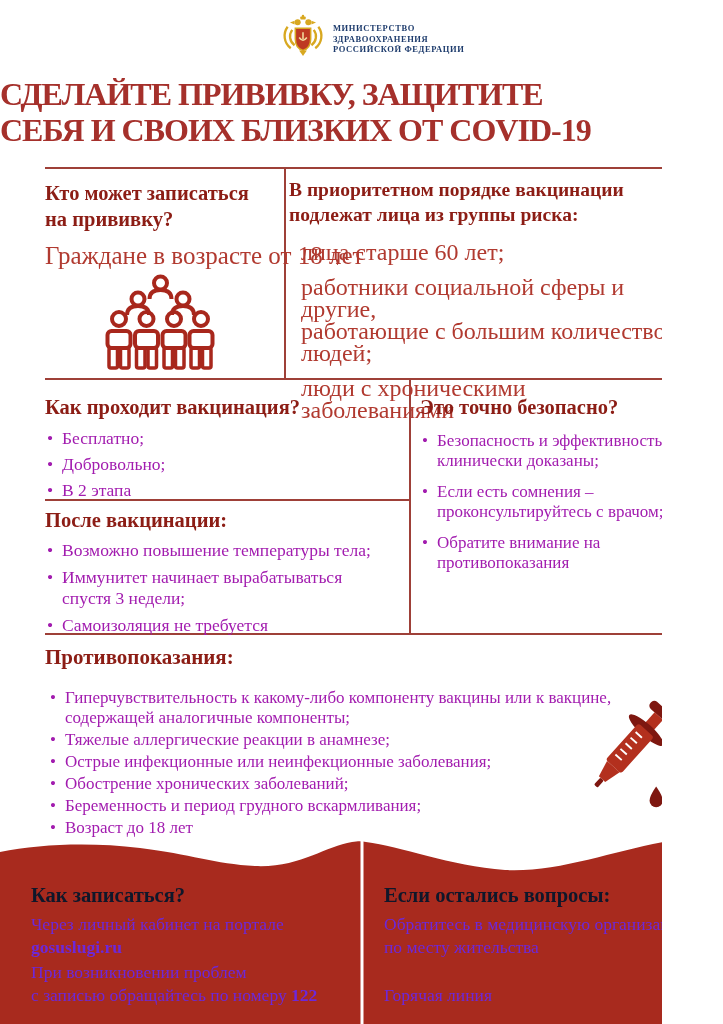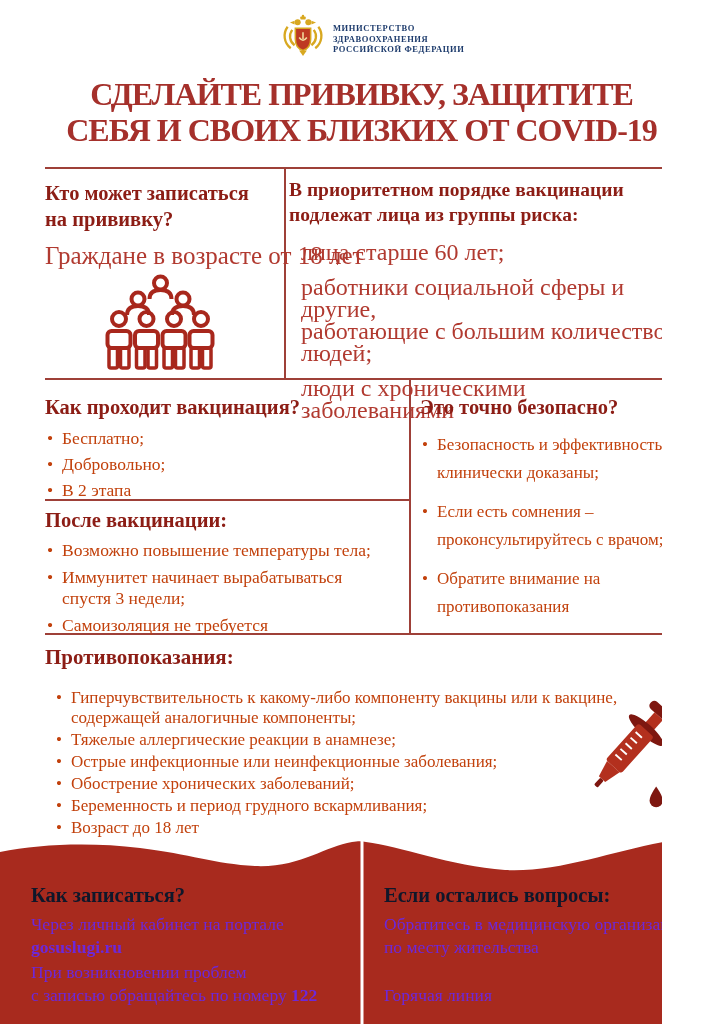--- a/index.html
+++ b/index.html
@@ -5,48 +5,48 @@
   *{margin:0;padding:0;box-sizing:border-box}
   html,body{background:#fff}
   .page{position:relative;width:662px;height:1024px;background:#ffffff;overflow:hidden;
         font-family:Liberation Serif, serif;}
   .abs{position:absolute}
   .pre{white-space:pre-line}
   
   .emblem{position:absolute;left:280px;top:13px;width:46px;height:46px}
   .ministry-text{position:absolute;left:333px;top:23px;color:#1e3c6d;font-size:8.5px;
                  font-weight:bold;letter-spacing:.6px;line-height:10.5px}
-  .title{position:absolute;top:76px;left:0;width:723px;text-align:center;color:#a5302b;
+  .title{position:absolute;top:76px;left:0;width:723px;text-align:left;color:#a5302b;
          font-weight:bold;font-size:32px;line-height:36px;letter-spacing:-1px}
   
   .hline{position:absolute;height:1.5px;background:#9e4038}
   .vline{position:absolute;width:1.5px;background:#9e4038}
   
   .h2{font-weight:bold;color:#8c1d15}
   .body-red{color:#b13a30}
   .who-head{left:45px;top:180px;font-size:20.5px;line-height:26px}
   .who-text{left:45px;top:242px;font-size:25px}
   .crowd{position:absolute;left:103px;top:274px;width:115px;height:100px}
   .priority{left:289px;top:177px;width:396px}
   .priority .p-head{font-size:19.5px;line-height:25px}
   .p-items{margin-top:14px;padding-left:12px}
   .p-items .p-item{font-size:24px;line-height:22px;color:#b13a30}
   .p-items .p-item + .p-item{margin-top:13px}
   .how{left:45px;top:395px;width:352px}
   .after{left:45px;top:508px;width:362px}
   .safe{left:420px;top:395px;width:268px}
   .sec-head{font-size:20.5px;line-height:25px}
   .bullets{list-style:none;margin-top:7px}
-  .bullets li{position:relative;padding-left:17px;color:#c2410c}
+  .bullets li{position:relative;padding-left:17px;color:#a21caf}
   .bullets li::before{content:"•";position:absolute;left:2px}
   .how .bullets li{font-size:17.5px;line-height:22px;margin-top:4px}
   .after .bullets li{font-size:17.5px;line-height:21.5px;margin-top:5px}
-  .safe .bullets li{font-size:17px;line-height:28px;margin-top:11px}
+  .safe .bullets li{font-size:17px;line-height:20px;margin-top:11px}
   .contra-head{left:45px;top:645px;width:635px;text-align:left;font-size:21px}
-  .contra-list{left:54px;top:679px;width:608px}
+  .contra-list{left:48px;top:679px;width:608px}
   .contra-list li{font-size:17px;line-height:20.5px;margin-top:1.5px}
   .syringe{position:absolute;left:560px;top:696px;width:132px;height:132px}
   
   .footer-wave{position:absolute;left:0;bottom:0;width:723px;height:186px}
   .f-col{position:absolute;color:#fff}
   .f-head{font-weight:bold;font-size:20.5px;color:#0f172a}
   .f-text{font-size:17.5px;line-height:23px;color:#6d28d9}
   .f-text b{font-weight:bold}
   .signup-head{left:31px;top:884px}
   .signup-portal{left:31px;top:913px;width:330px}

